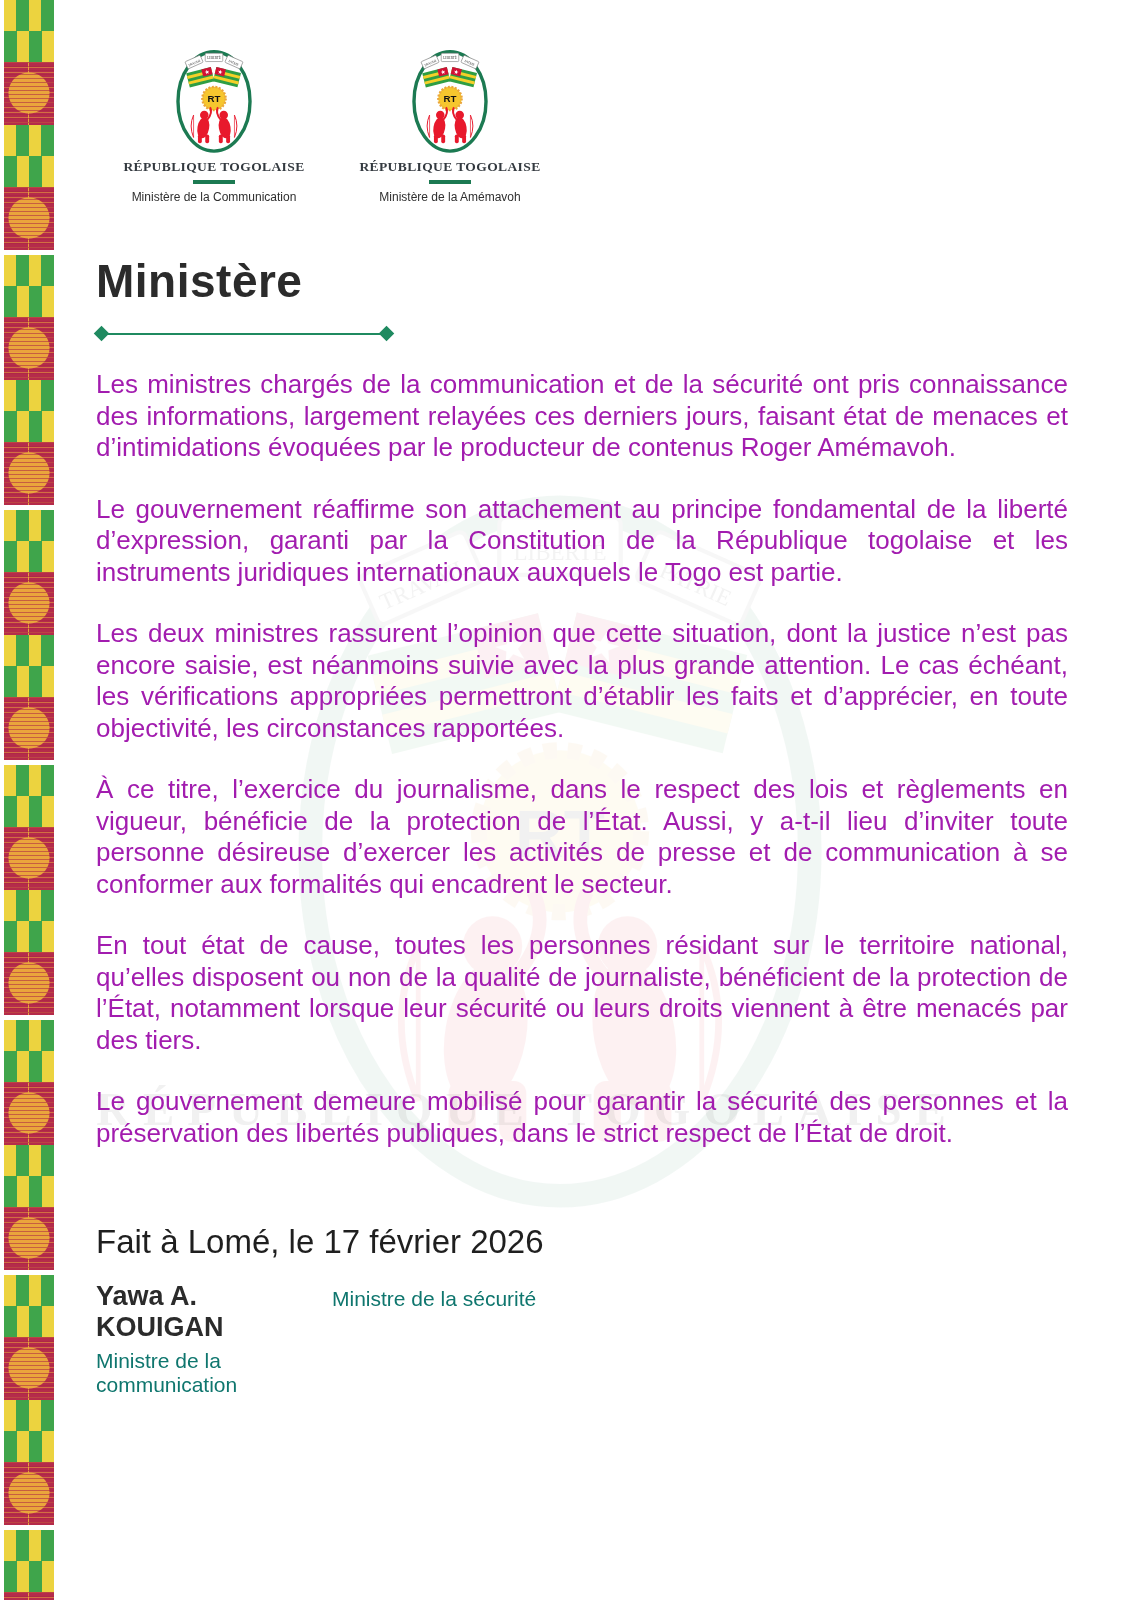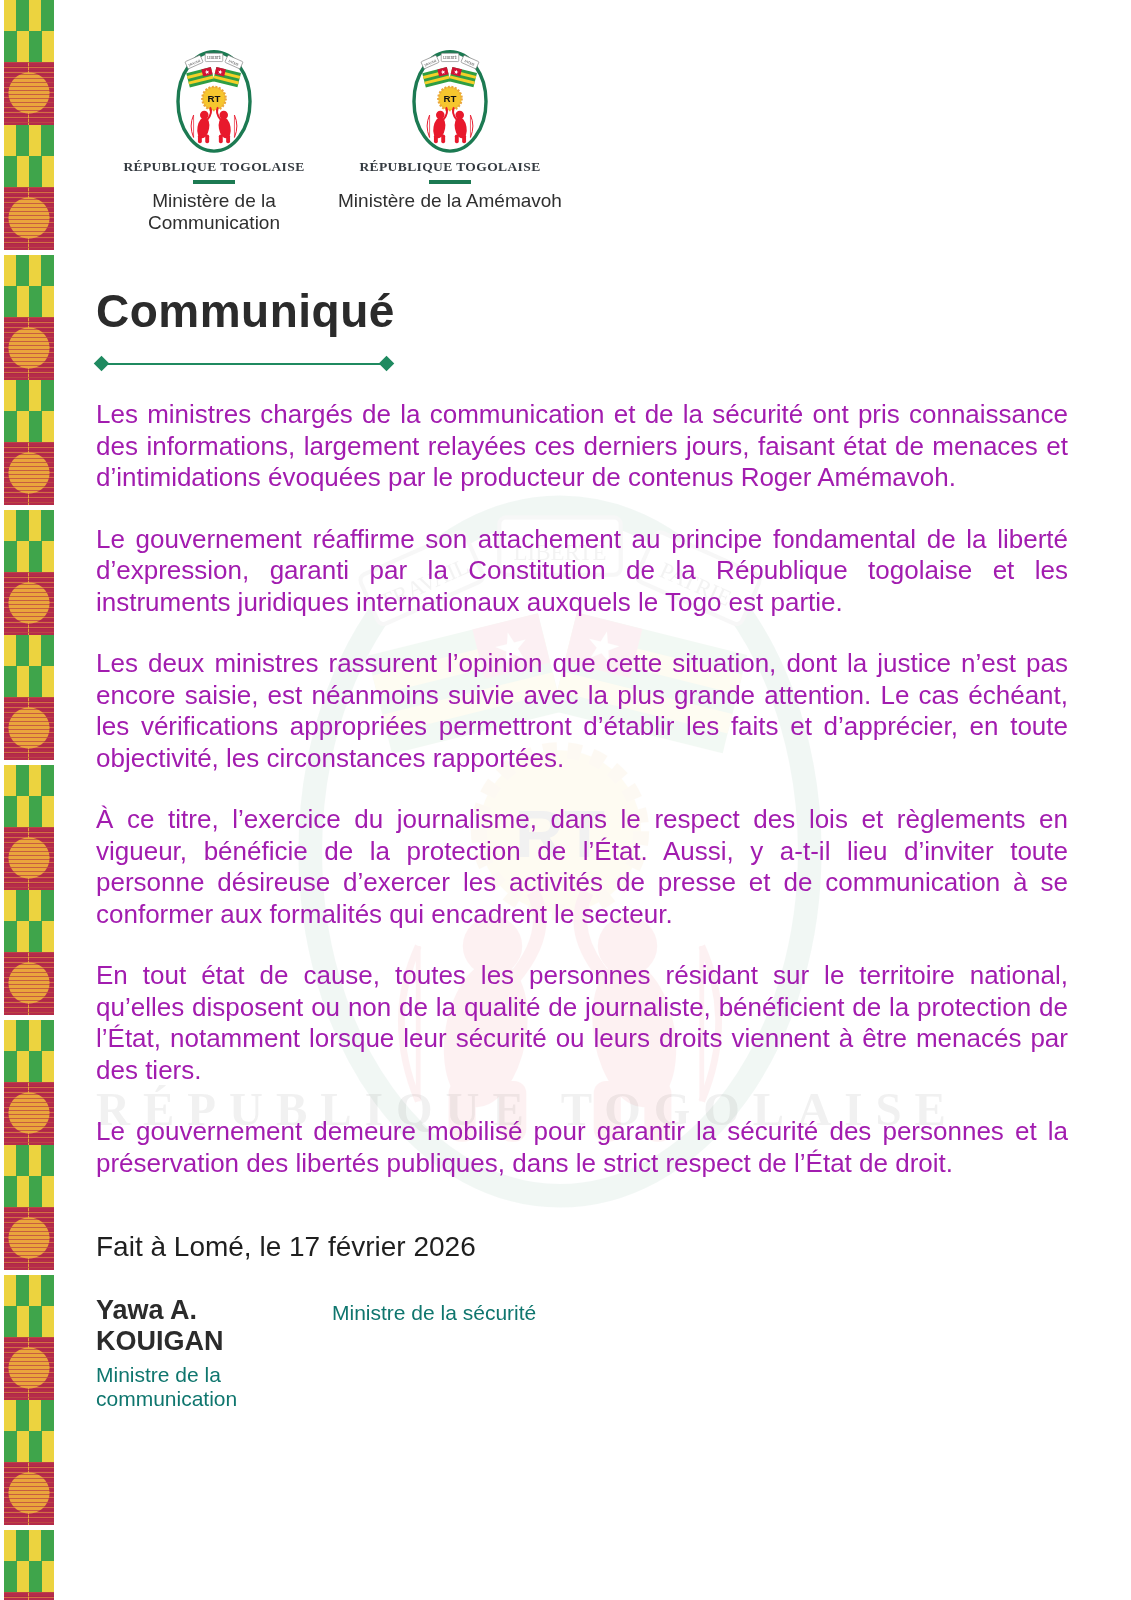--- a/index.html
+++ b/index.html
@@ -46,42 +46,42 @@
   .content{position:relative;z-index:1;padding:45px 63px 0 96px;}
 
   .header-row{display:flex;align-items:flex-start;}
   .org{width:236px;text-align:center;}
   .org .emblem-svg{width:78px;height:109px;display:block;margin:0 auto;}
   .org-country{
     font-family:"Liberation Serif", serif;font-weight:bold;
     font-size:13.5px;letter-spacing:.4px;color:#343a40;margin-top:5px;
   }
   .org-divider{width:42px;height:4px;background:#1c7a52;margin:5px auto 6px auto;}
-  .org-ministry{font-size:19px;color:#2f2f2f;}
+  .org-ministry{font-size:12px;color:#2f2f2f;}
 
   .title-block{margin-top:50px;}
   .doc-title{
     font-size:46px;font-weight:700;color:#2b2b2b;margin:0;letter-spacing:.5px;
   }
   .title-rule{display:flex;align-items:center;width:296px;margin-top:20px;}
   .title-rule .line{flex:1;height:2px;background:#1f8a60;}
   .title-rule .diamond{width:11px;height:11px;background:#1f8a60;transform:rotate(45deg);flex:none;}
   .title-rule .diamond.left{margin-right:-4px;}
   .title-rule .diamond.right{margin-left:-4px;}
 
   .body-text{margin-top:30px;}
   .body-text p{
     margin:0 0 30px 0;
     font-size:26px;line-height:31.5px;
     text-align:justify;color:#a21caf;
   }
 
-  .dateline{margin-top:52px;font-size:28px;color:#1f1f1f;}
-
-  .signatures{display:flex;margin-top:32px;}
+  .dateline{margin-top:74px;font-size:33px;color:#1f1f1f;}
+
+  .signatures{display:flex;margin-top:20px;}
   .sig{width:236px;}
   .sig-name{font-size:27px;font-weight:700;color:#2b2b2b;line-height:31px;max-width:300px;}
   .sig-role{font-size:21px;color:#0f766e;margin-top:6px;}
   .sig.right{width:auto;}
 
   
   .emblem-motto{font-family:"Liberation Serif", serif;}
 </style>
 </head>
 <body>
@@ -193,21 +193,21 @@
       <svg class="emblem-svg" viewBox="0 0 80 112">
           <use href="#emblem"></use>
         </svg>
       <div class="org-country">RÉPUBLIQUE TOGOLAISE</div>
       <div class="org-divider"></div>
       <div class="org-ministry">Ministère de la Amémavoh</div>
     </div>
   </div>
 
   <div class="title-block">
-    <h1 class="doc-title">Communiqué</h1>
+    <h1 class="doc-title">Ministère</h1>
     <div class="title-rule">
       <span class="diamond left"></span>
       <span class="line"></span>
       <span class="diamond right"></span>
     </div>
   </div>
 
   <div class="body-text">
     <p>Les ministres chargés de la communication et de la sécurité ont pris connaissance des informations, largement relayées ces derniers jours, faisant état de menaces et d’intimidations évoquées par le producteur de contenus Roger Amémavoh.</p>
     <p>Le gouvernement réaffirme son attachement au principe fondamental de la liberté d’expression, garanti par la Constitution de la République togolaise et les instruments juridiques internationaux auxquels le Togo est partie.</p>

